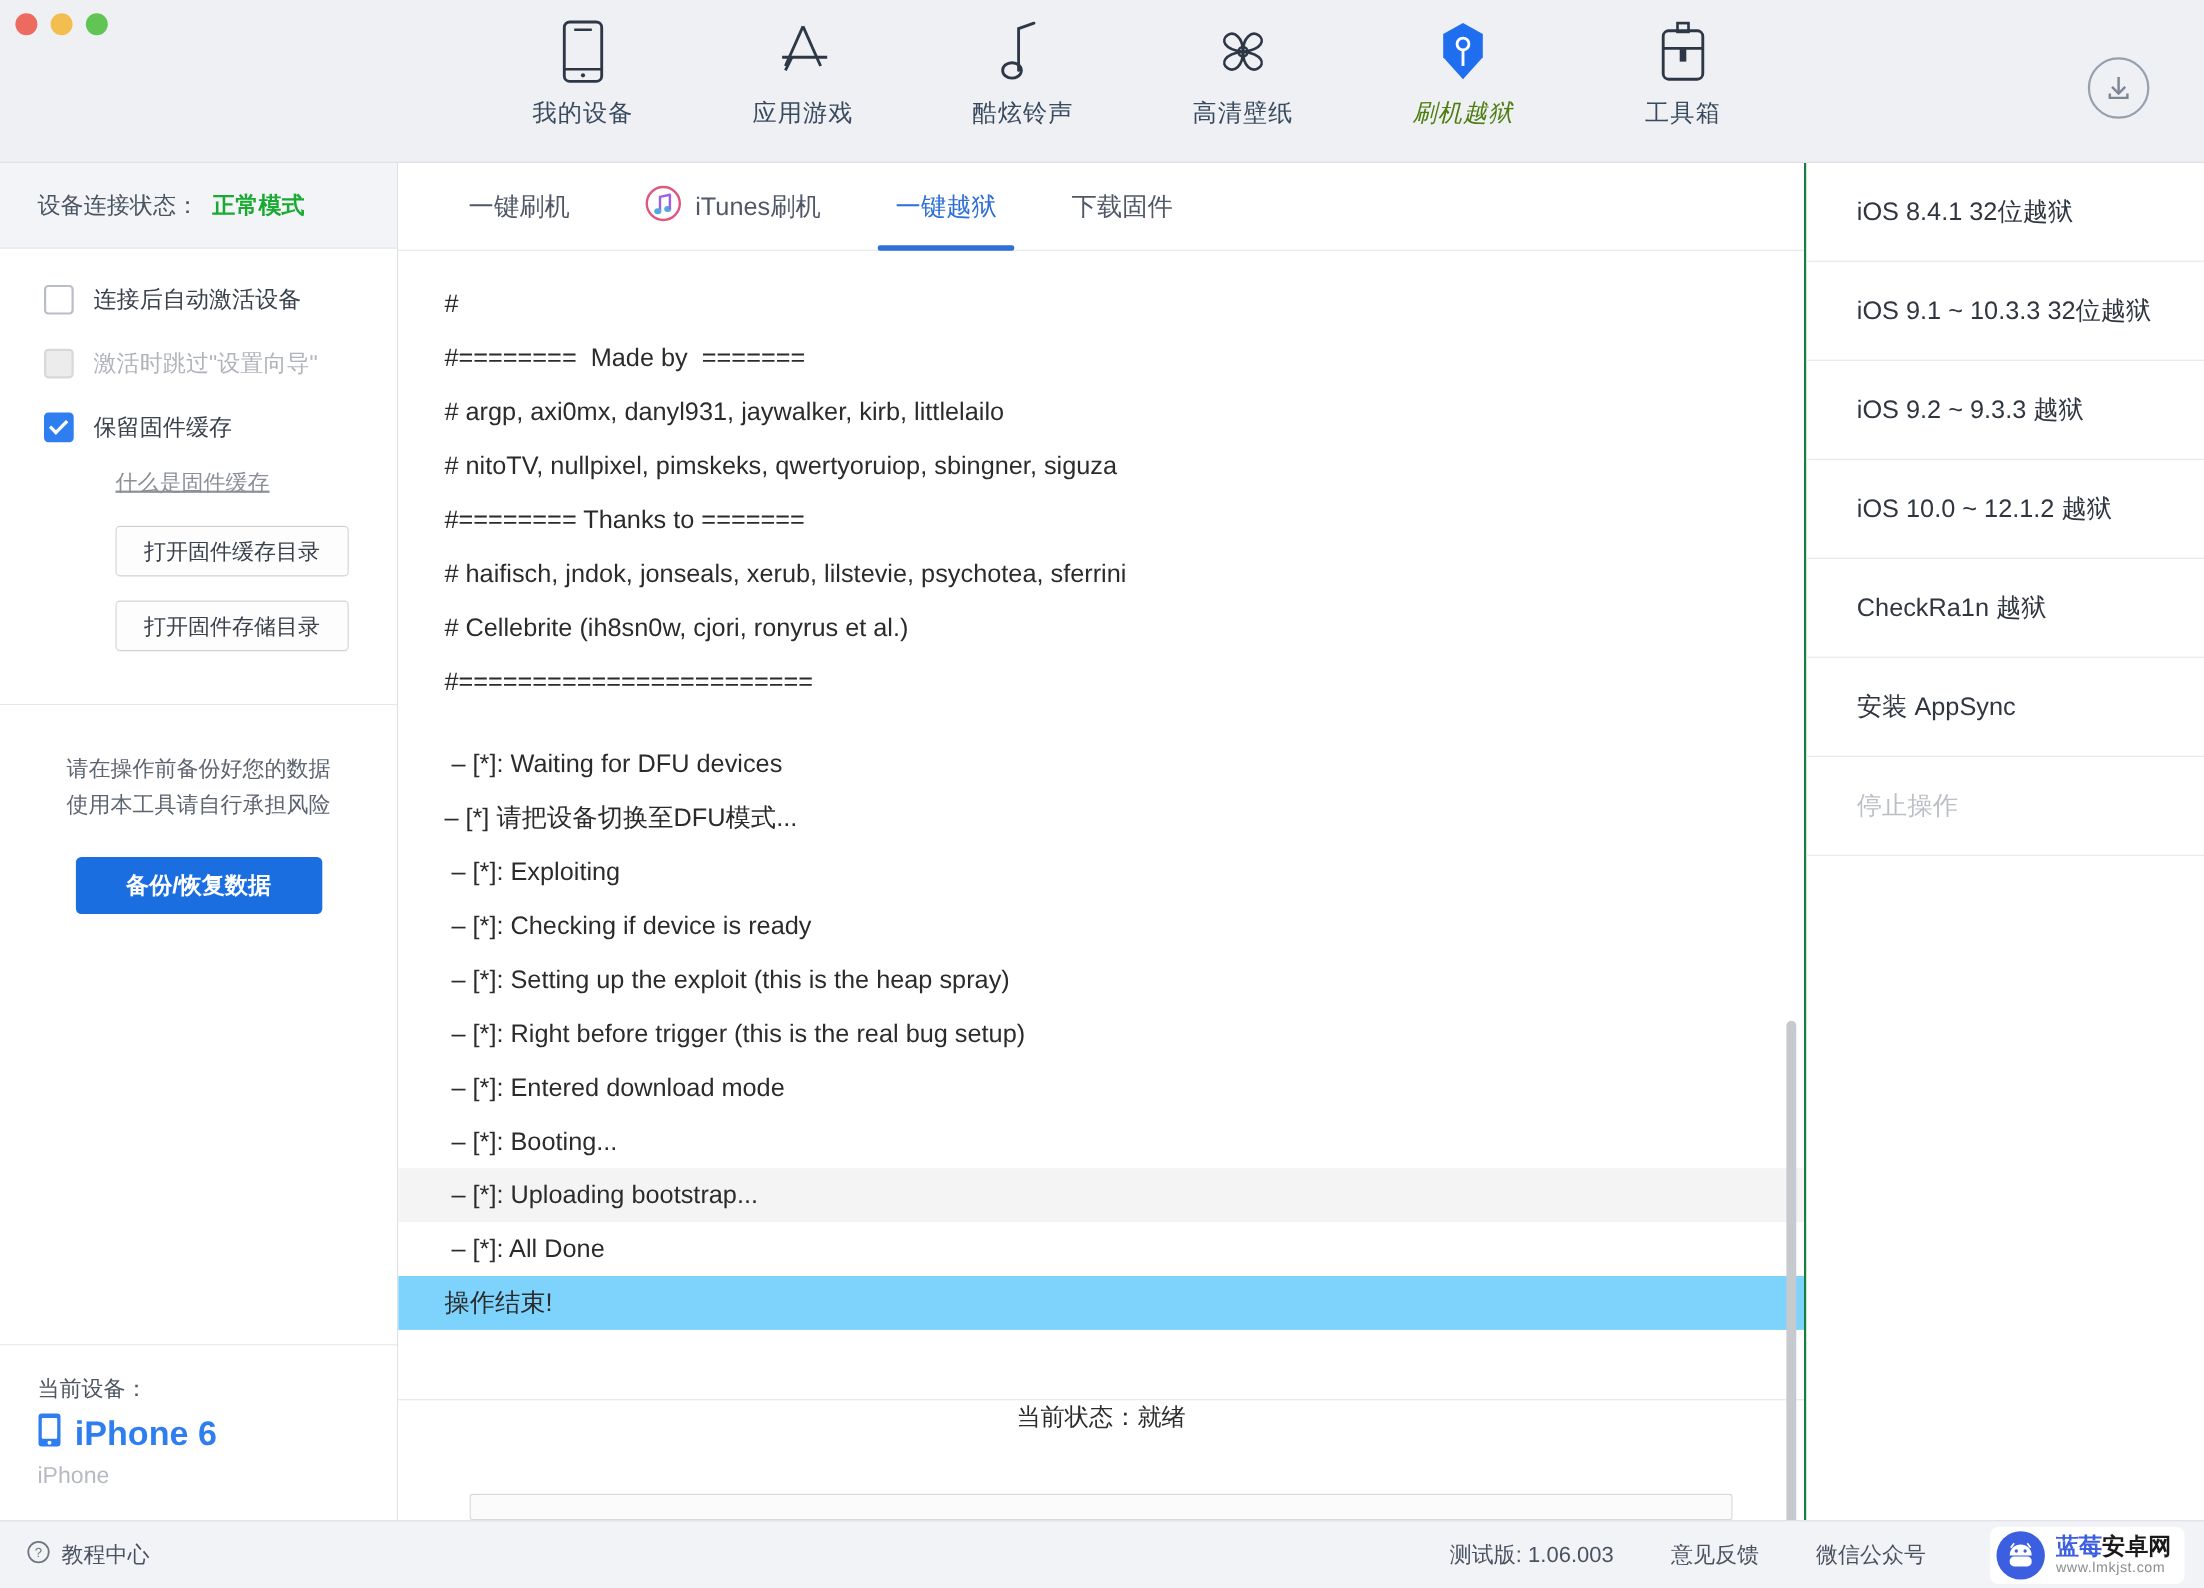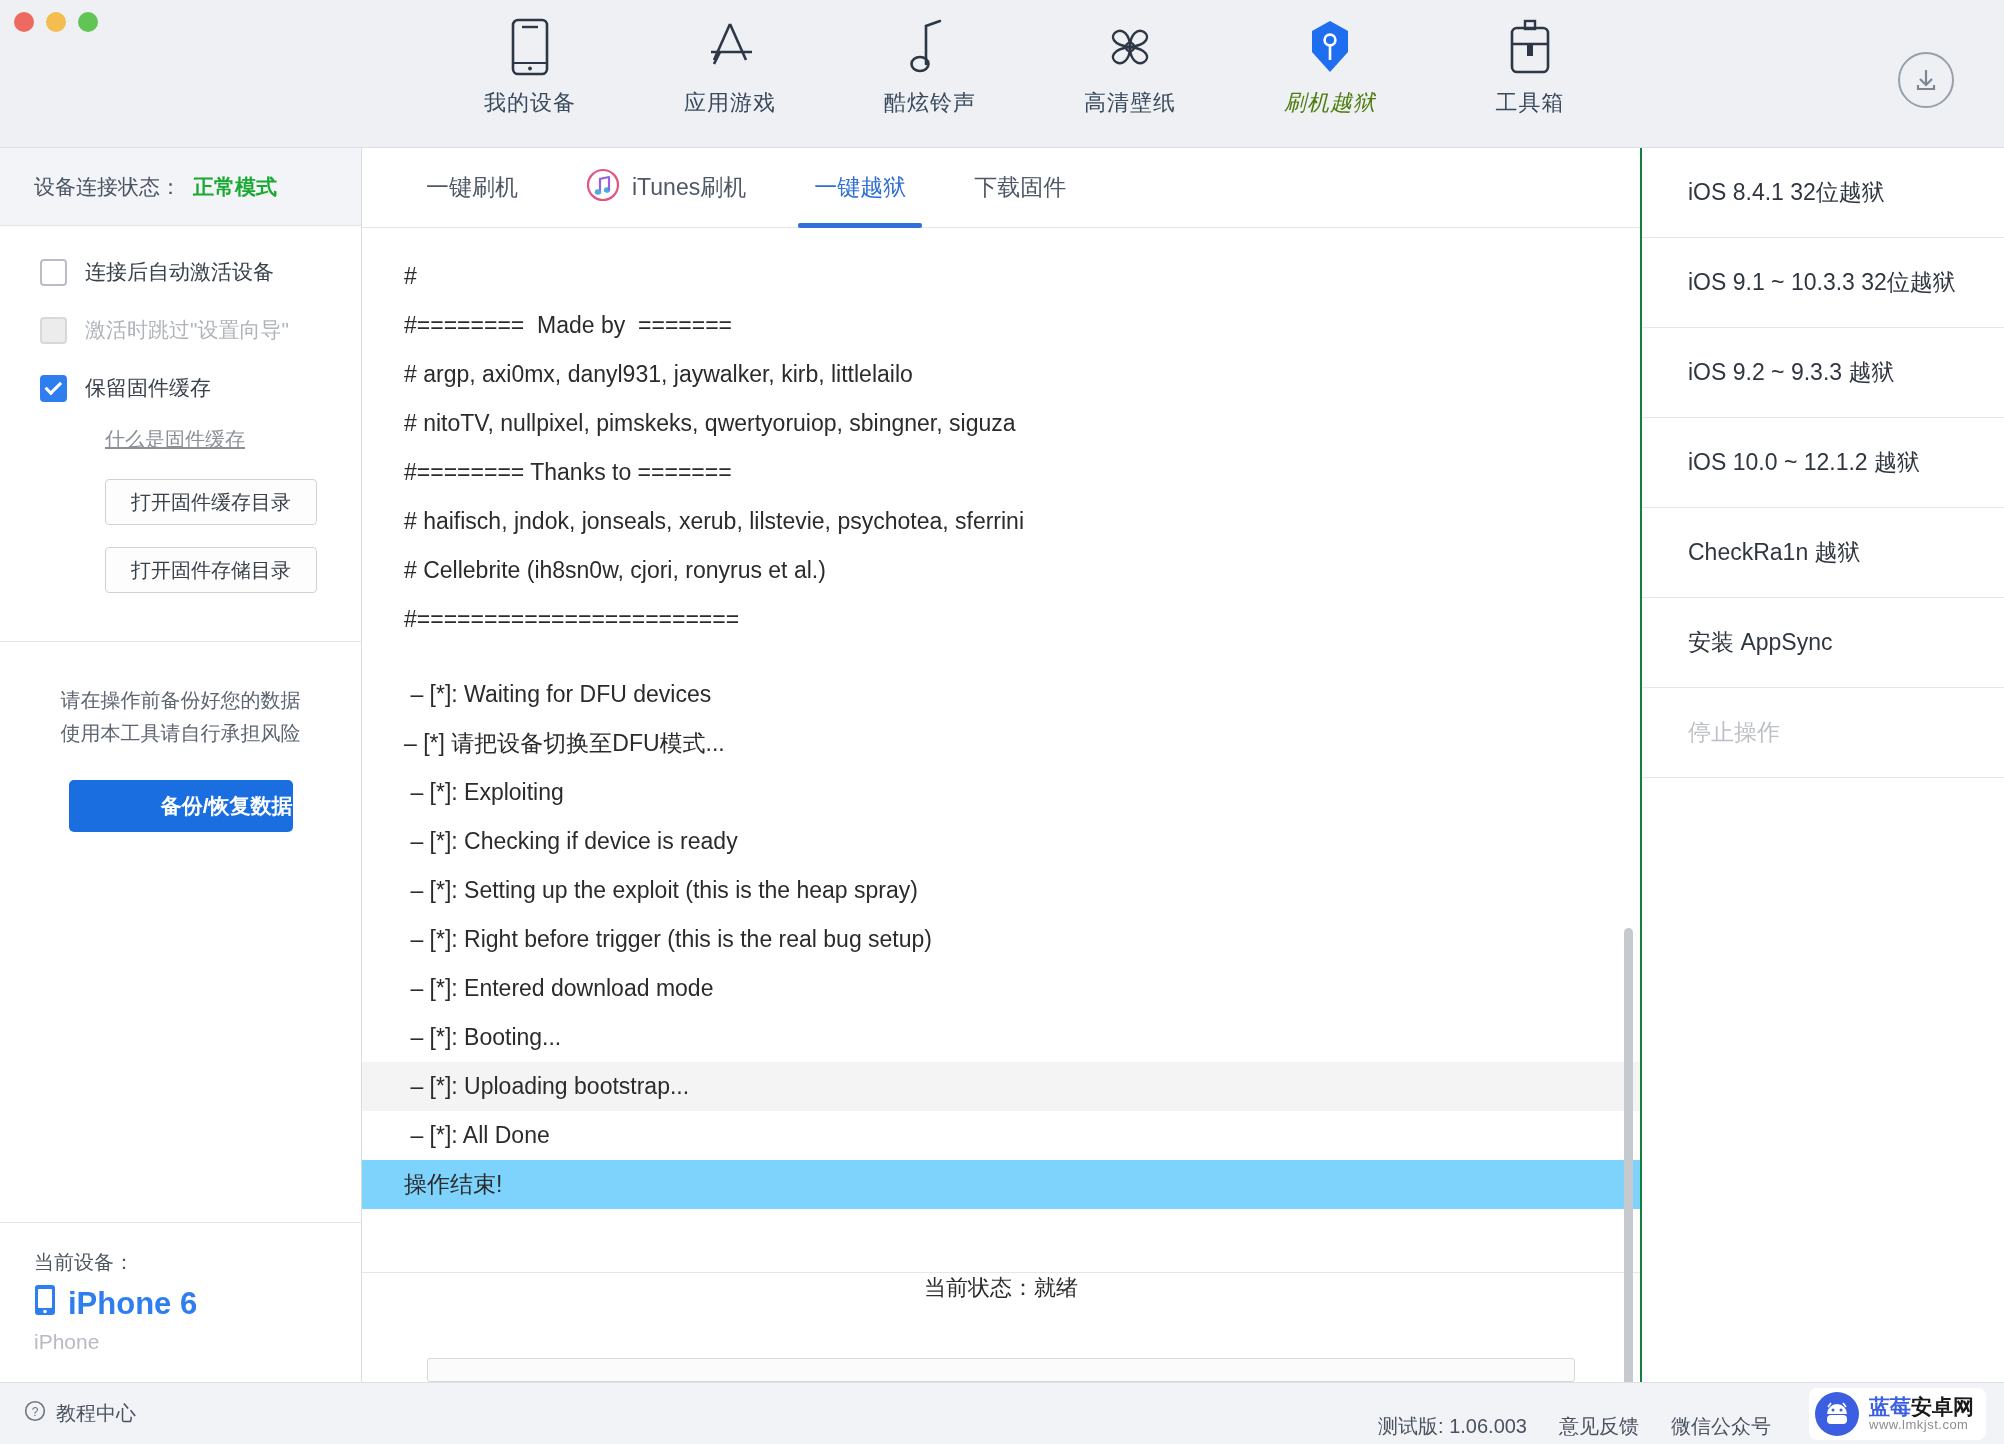--- a/index.html
+++ b/index.html
@@ -106,21 +106,20 @@
 
   .warn { padding: 42px 0 0 0; text-align: center; }
   .warn p { font-size: 20px; color: #5d6570; line-height: 1.65; }
   .backup-btn {
     margin: 30px auto 0; display: block;
     width: 224px; height: 52px;
     background: #1a6ee0; color: #fff;
     border: none; border-radius: 5px;
     font-size: 21px; font-weight: bold; cursor: pointer;
     font-family: inherit;
-    text-align: right;
   }
 
   .spacer { flex: 1 1 auto; }
   .device {
     border-top: 1px solid #e4e7eb;
     padding: 26px 0 28px 34px;
     background: #fff;
   }
   .device .cur { font-size: 20px; color: #4d555f; }
   .device .name {
@@ -209,21 +208,21 @@
   
   .bottombar {
     flex: 0 0 62px; height: 62px;
     background: #f2f3f6;
     border-top: 1px solid #dcdfe4;
     display: flex; align-items: center;
     padding: 0 0 0 24px;
     position: relative;
   }
   .bb-left { display: flex; align-items: center; gap: 10px; font-size: 20px; color: #4a5260; cursor:pointer; }
-  .bb-right { margin-left: auto; display: flex; align-items: flex-end; gap: 32px; padding-right: 18px; }
+  .bb-right { margin-left: auto; display: flex; align-items: center; gap: 52px; padding-right: 18px; }
   .bb-right span { font-size: 20px; color: #4a5260; cursor: pointer; white-space: nowrap; }
   .watermark {
     display: flex; align-items: center; gap: 10px;
     background: #fff; border-radius: 8px; padding: 4px 12px 4px 6px;
     margin-left: 6px;
   }
   .wm-circle {
     width: 44px; height: 44px; border-radius: 50%; background: #3b5fe0;
     display:flex; align-items:center; justify-content:center;
   }

